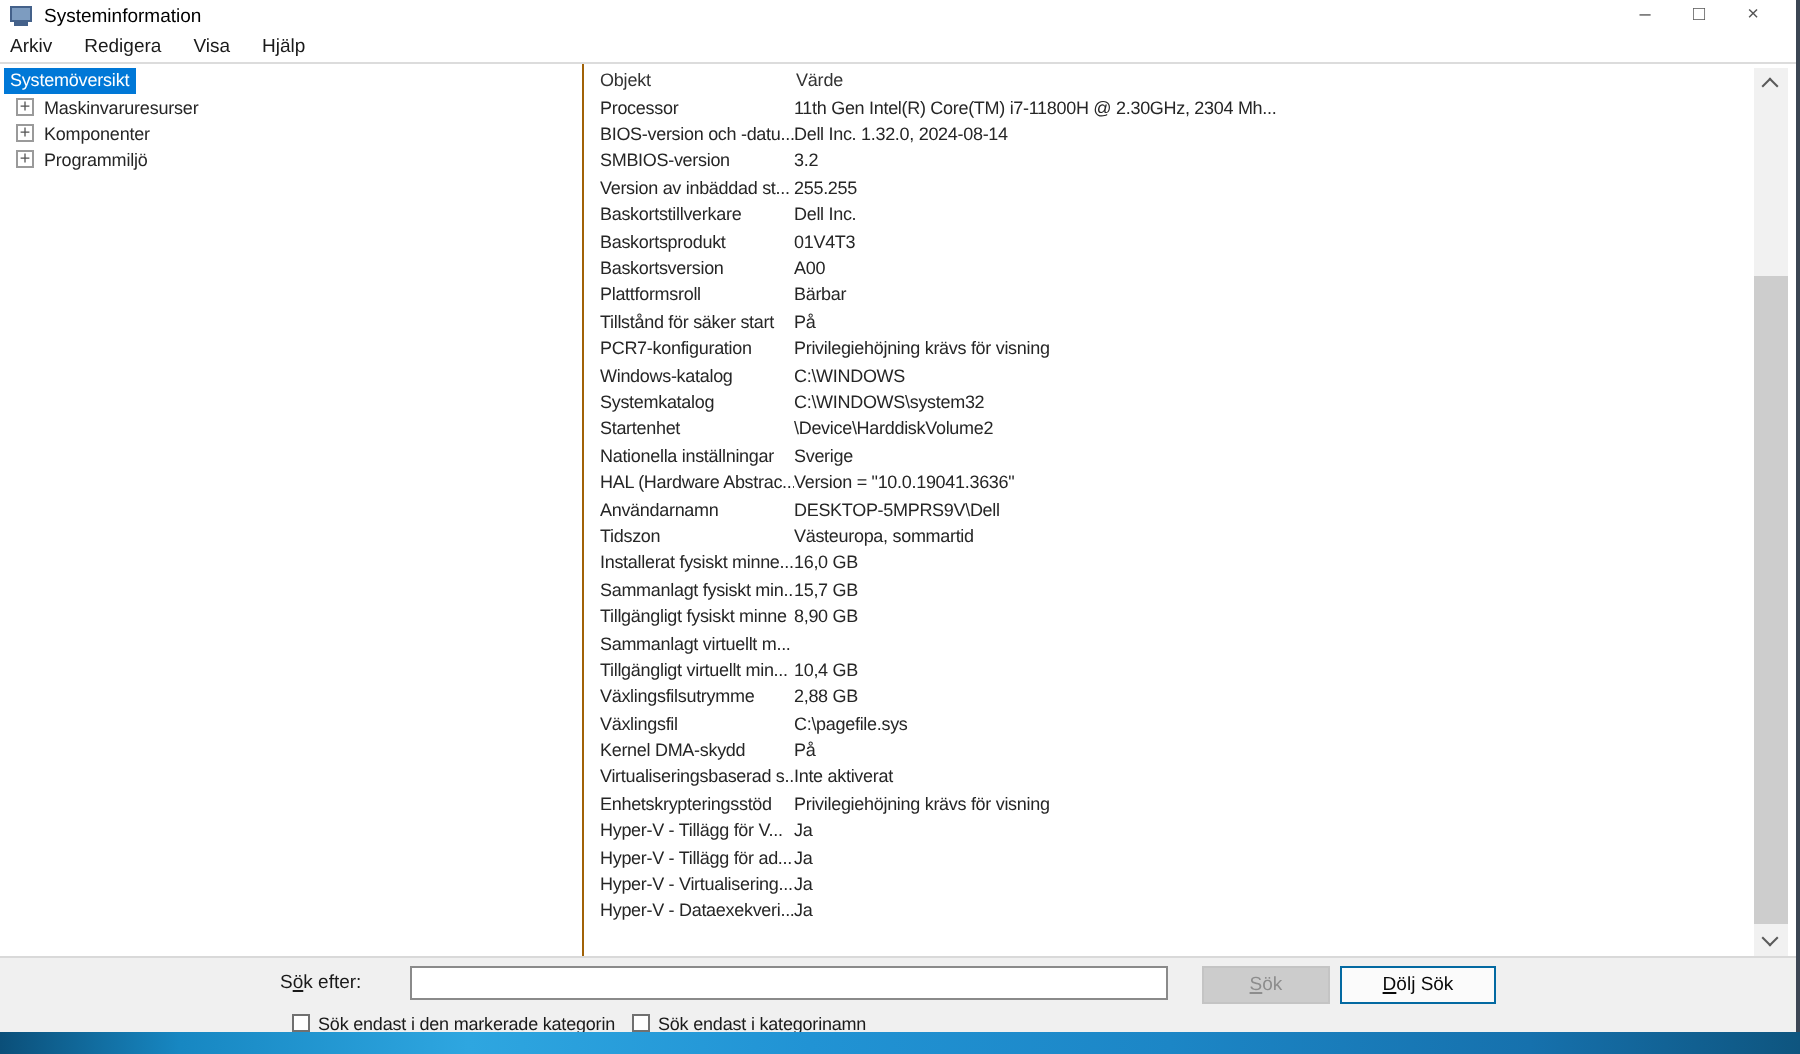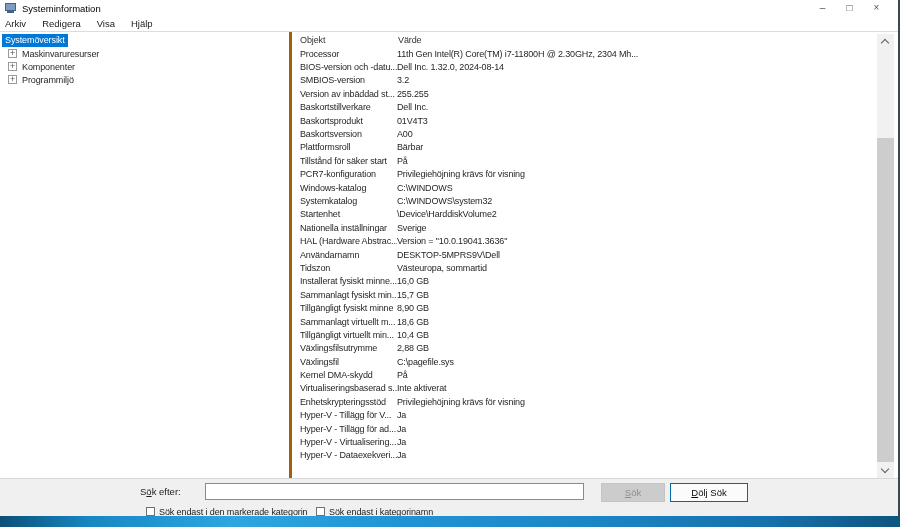--- a/index.html
+++ b/index.html
@@ -15,21 +15,21 @@
   .app-icon .base{position:absolute;left:2px;top:8px;width:7px;height:2px;background:#44618a;}
   .title-text{position:absolute;left:22px;top:3px;font-size:9.5px;color:#000;white-space:nowrap;}
   .win-controls{position:absolute;right:8px;top:0;height:17px;display:flex;}
   .win-btn{width:27px;height:17px;text-align:center;line-height:16px;font-size:10px;color:#565656;}
   
   .menubar{position:absolute;left:0;top:17px;right:2px;height:14px;background:#fff;display:flex;align-items:center;}
   .menu-item{padding:0 8px;font-size:9.5px;line-height:14px;color:#1a1a1a;white-space:nowrap;}
   .menu-item:first-child{padding-left:5px;text-align:right;}
   
   .content{position:absolute;left:0;top:31px;right:2px;bottom:49px;border-top:1px solid #dcdcdc;background:#fff;}
-  .tree-pane{position:absolute;left:0;top:0;width:292px;height:100%;background:#fff;border-right:3px solid #a16207;}
+  .tree-pane{position:absolute;left:0;top:0;width:292px;height:100%;background:#fff;border-right:1px solid #a16207;}
   .tree-selected{position:absolute;left:2px;top:2px;height:13px;background:#0078d7;color:#fff;
     font-size:9px;line-height:13px;padding:0 3px;letter-spacing:-0.1px;white-space:nowrap;}
   .tree-item{position:absolute;left:8px;height:13px;display:flex;align-items:center;gap:5px;font-size:9px;letter-spacing:-0.1px;white-space:nowrap;}
   .plus-box{width:9px;height:9px;border:1px solid #9a9a9a;background:#fff;color:#555;
     font-size:9px;line-height:7px;text-align:center;flex:0 0 auto;}
   
   .list-pane{position:absolute;left:293px;top:0;right:23px;height:100%;background:#fff;overflow:hidden;}
   .lheader{position:absolute;left:0;top:2px;right:0;height:13px;font-size:9px;letter-spacing:-0.1px;color:#333;text-align:center;}
   .lheader .h1{position:absolute;left:7px;top:0;line-height:13px;}
   .lheader .h2{position:absolute;left:105px;top:0;line-height:13px;}
@@ -187,21 +187,20 @@
           <div class="trow">
             <div class="c1">Sammanlagt fysiskt min...</div>
             <div class="c2">15,7 GB</div>
           </div>
           <div class="trow">
             <div class="c1">Tillgängligt fysiskt minne</div>
             <div class="c2">8,90 GB</div>
           </div>
           <div class="trow">
             <div class="c1">Sammanlagt virtuellt m...</div>
-            <div class="c2">18,6 GB</div>
           </div>
           <div class="trow">
             <div class="c1">Tillgängligt virtuellt min...</div>
             <div class="c2">10,4 GB</div>
           </div>
           <div class="trow">
             <div class="c1">Växlingsfilsutrymme</div>
             <div class="c2">2,88 GB</div>
           </div>
           <div class="trow">

